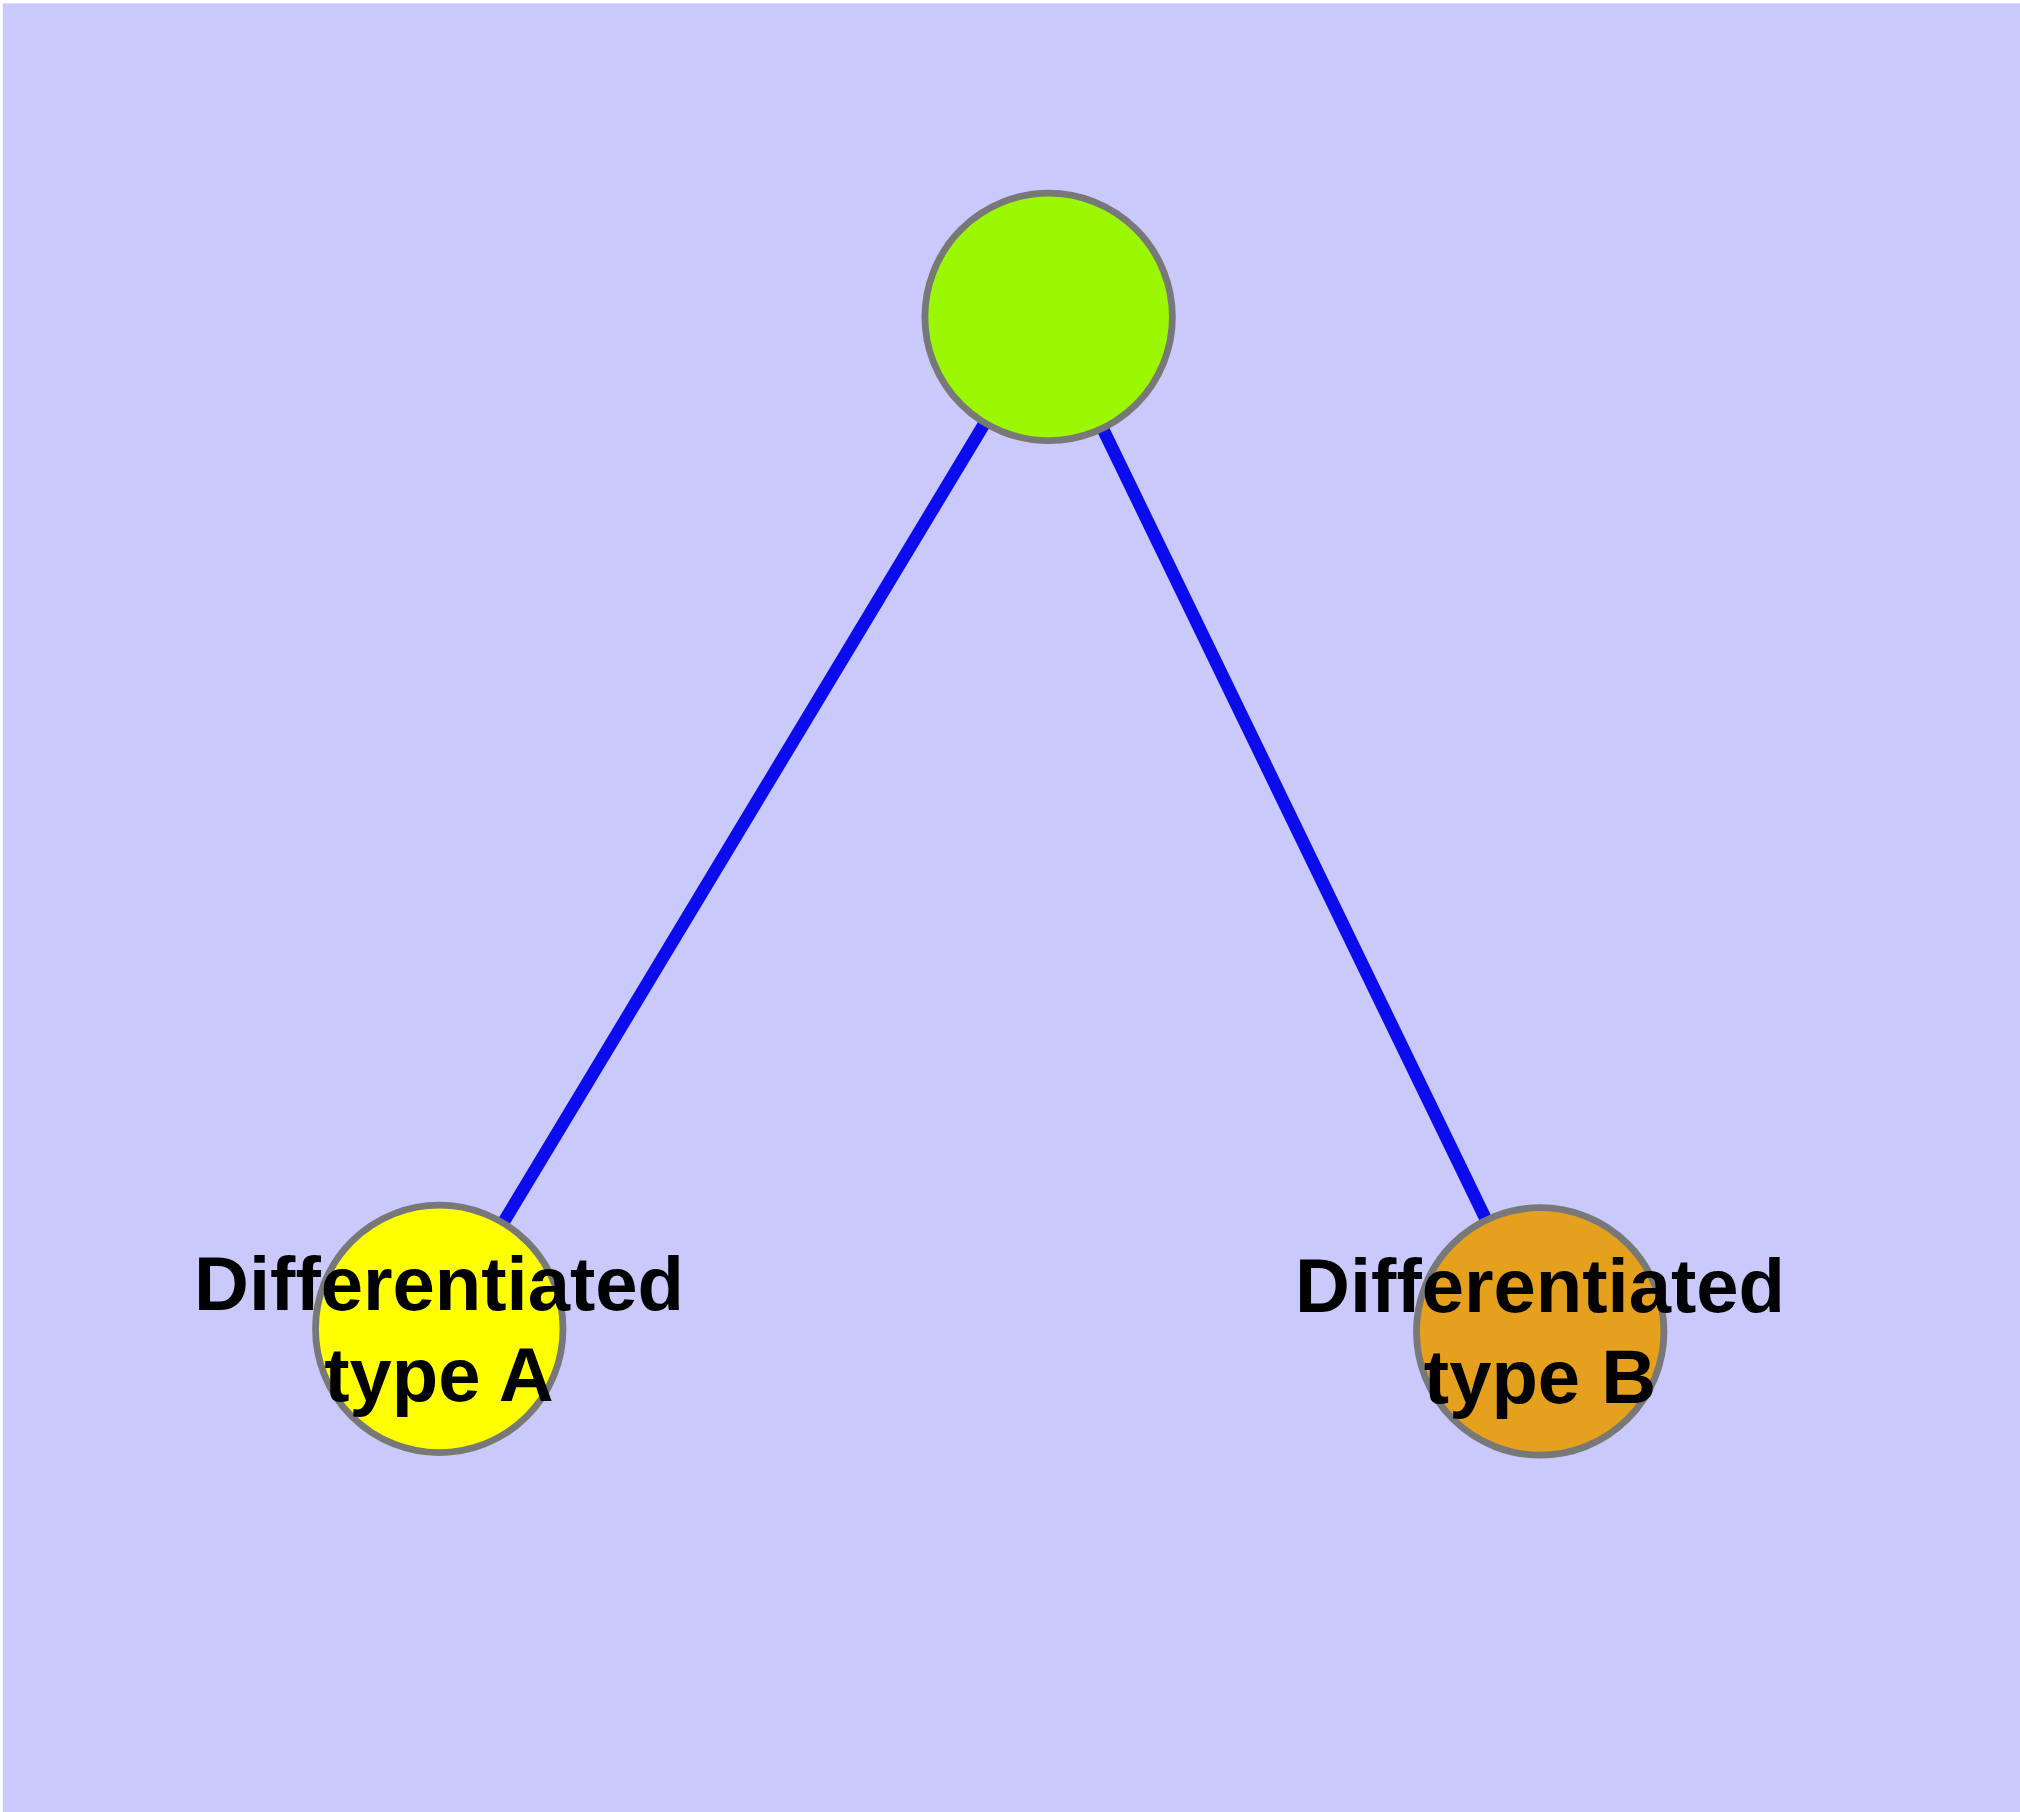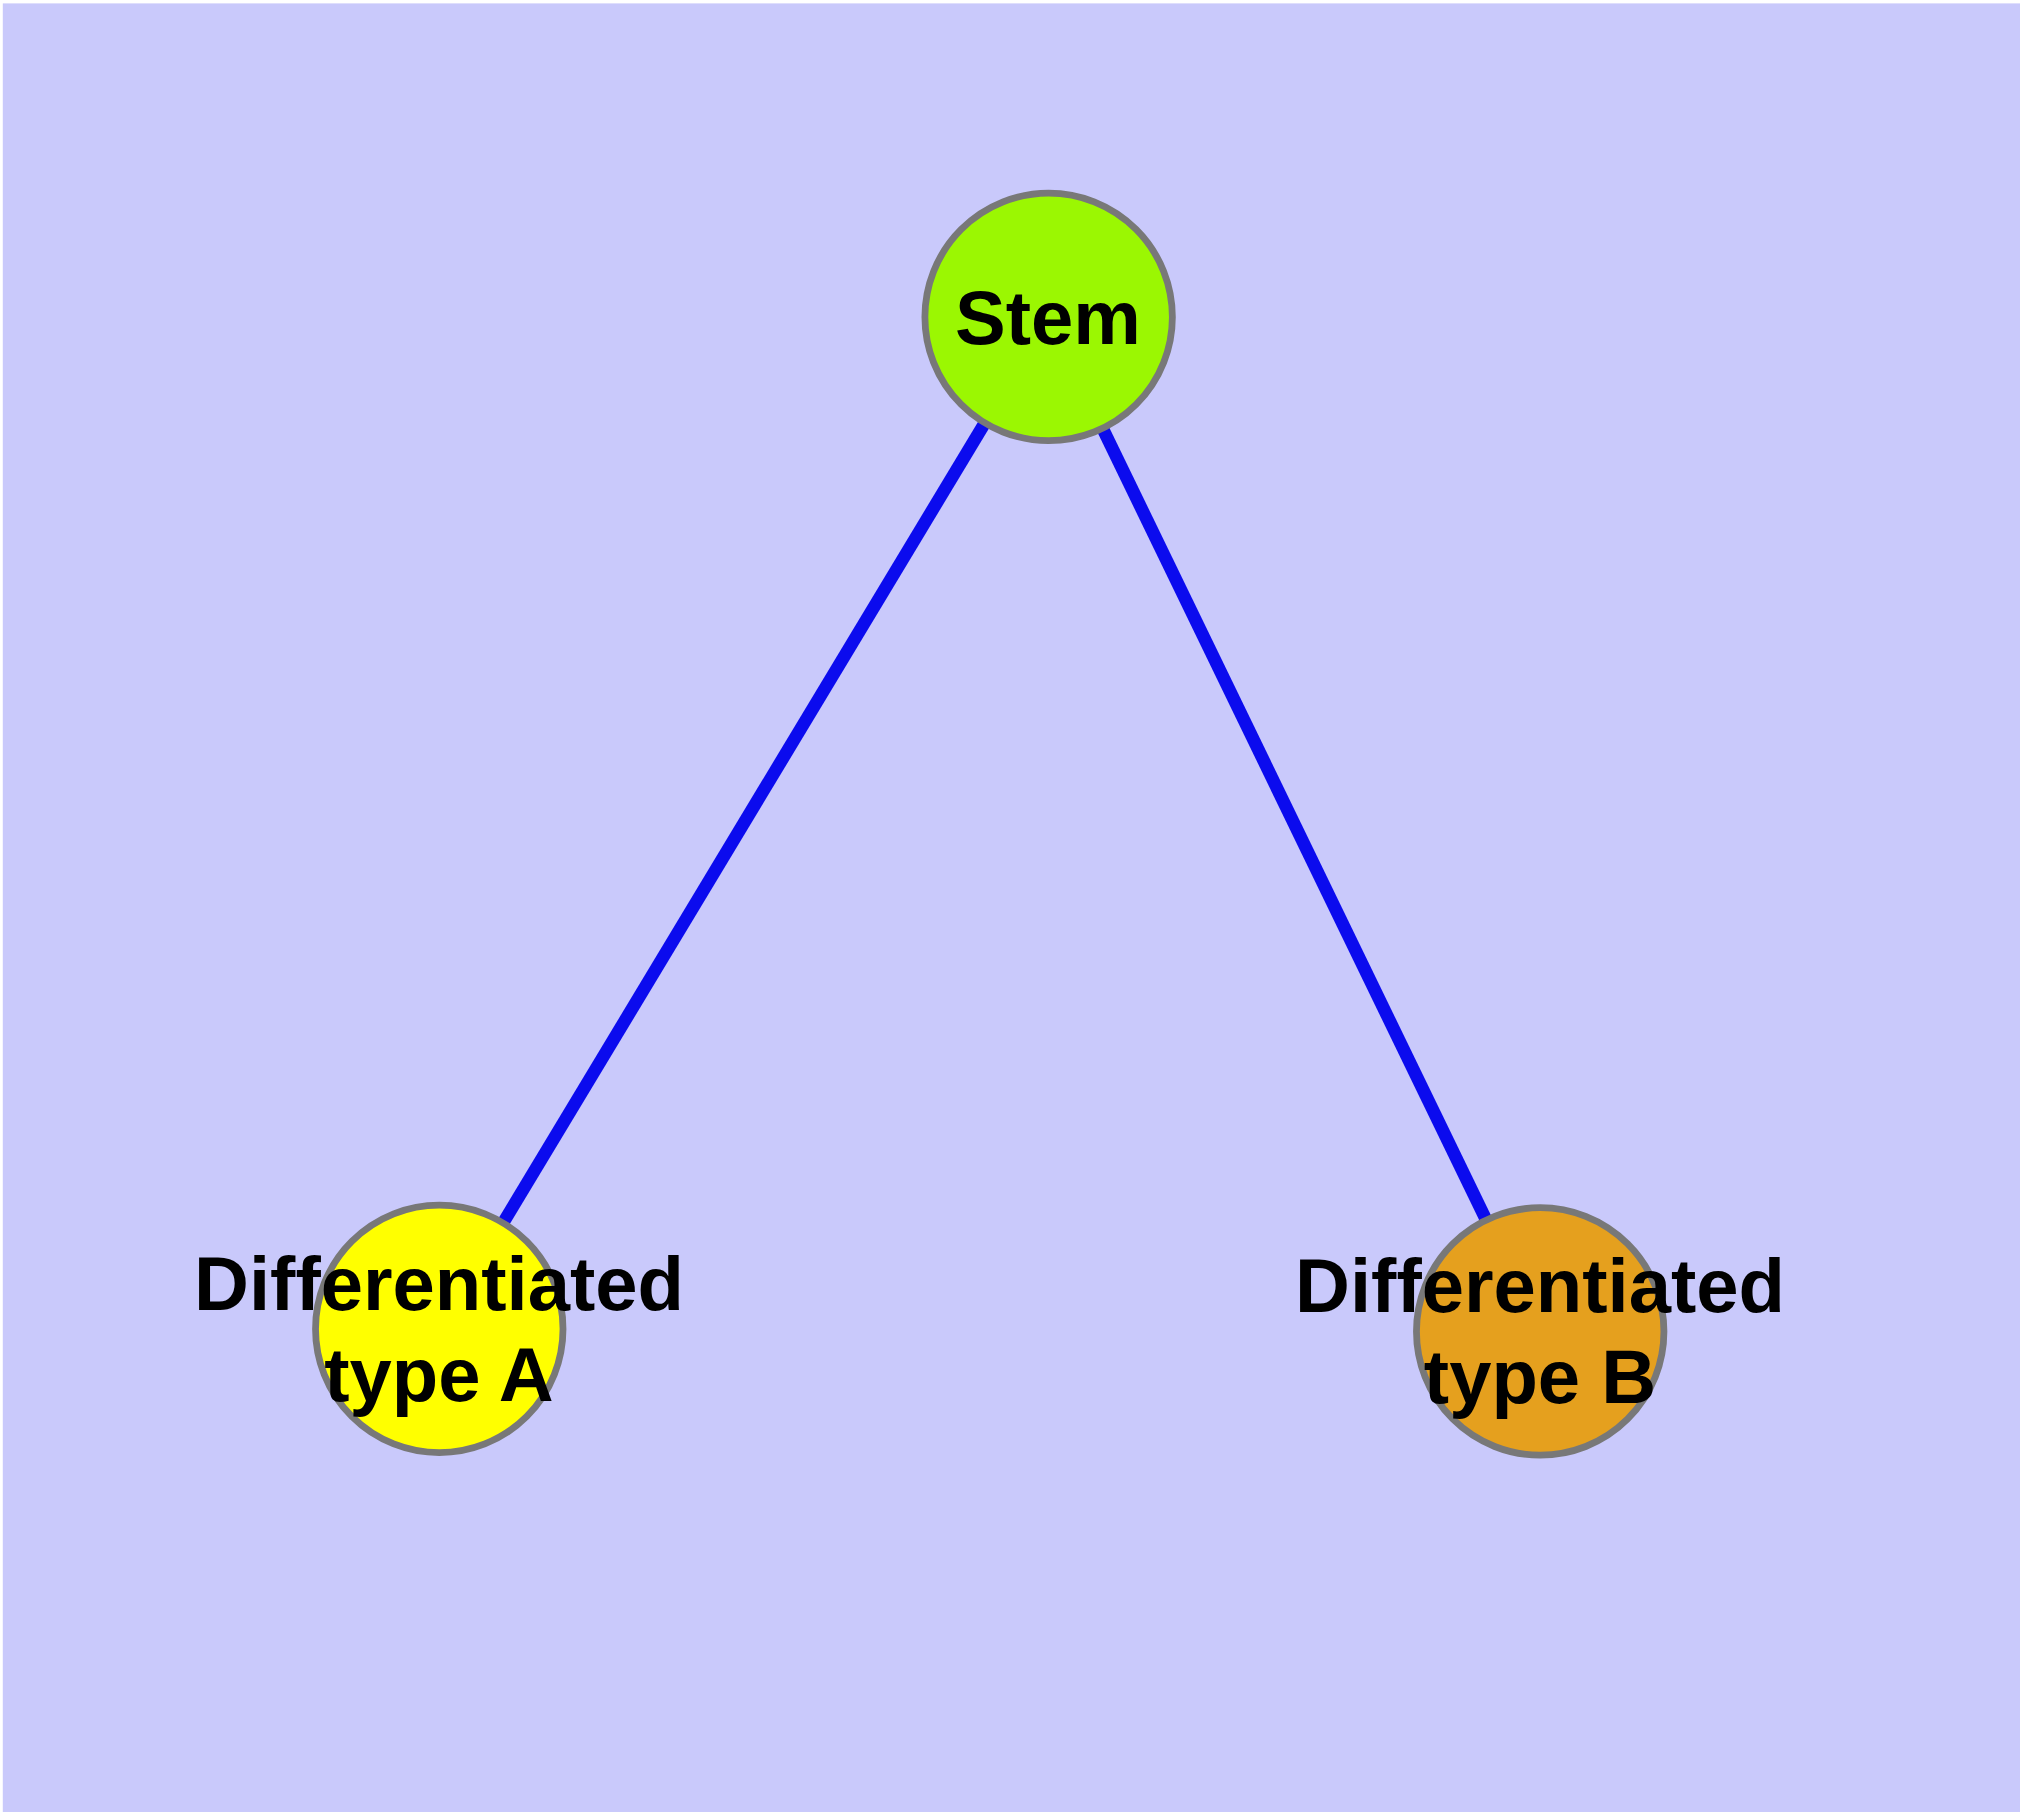--- a/index.html
+++ b/index.html
@@ -49,21 +49,20 @@
 
     <line stroke-width="15" stroke-linecap="butt" x1="1237" y1="374" x2="1817" y2="1571" stroke="#0b0bee"></line>
 
     <circle r="146" stroke-width="8" cx="1237" cy="374" fill="#9bf702" stroke="#787878"></circle>
 
     <circle r="146" stroke-width="8" cx="518" cy="1568" fill="#ffff00" stroke="#787878"></circle>
 
     <circle r="146" stroke-width="8" cx="1817" cy="1571" fill="#e5a01e" stroke="#787878"></circle>
   </svg>
 
-  <div class="node-label" style="left: 1048px; top: 317px;">Stem</div>
 
   <div class="node-label" style="left: 439px; top: 1329px;">Differentiated
 type A</div>
 
   <div class="node-label" style="left: 1540px; top: 1331px;">Differentiated
 type B</div>
 
 </div>
 
 

